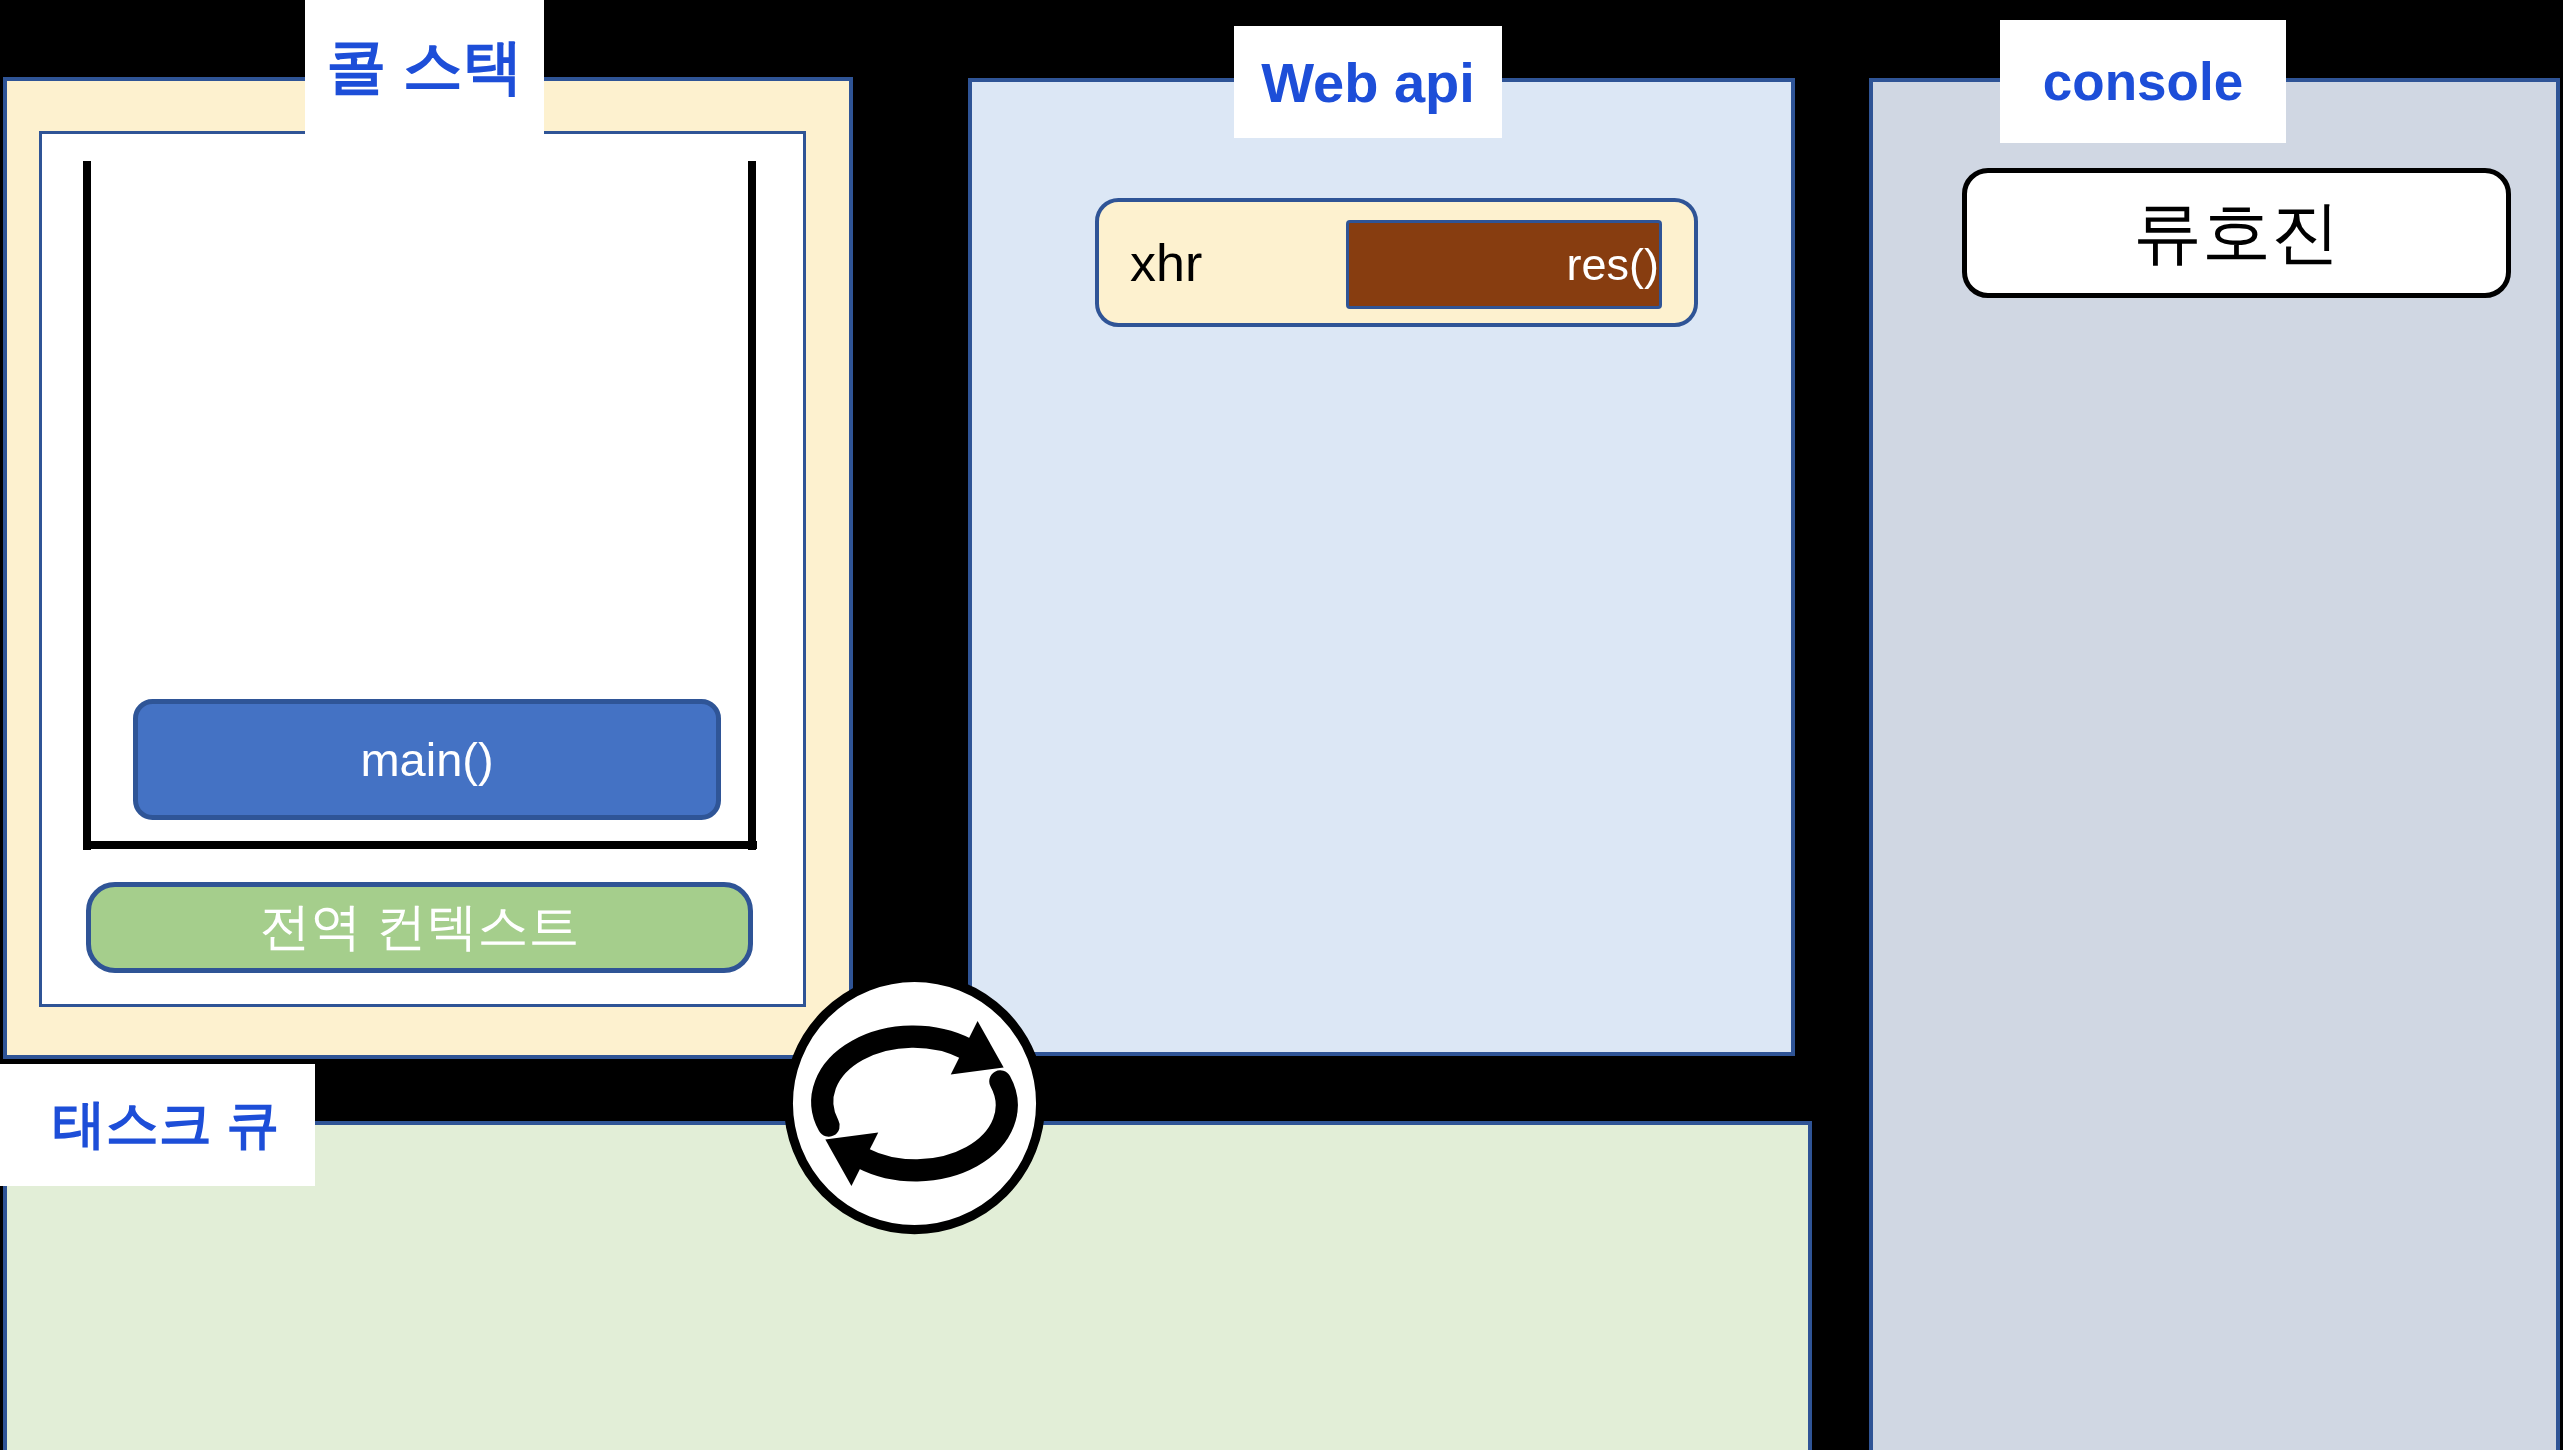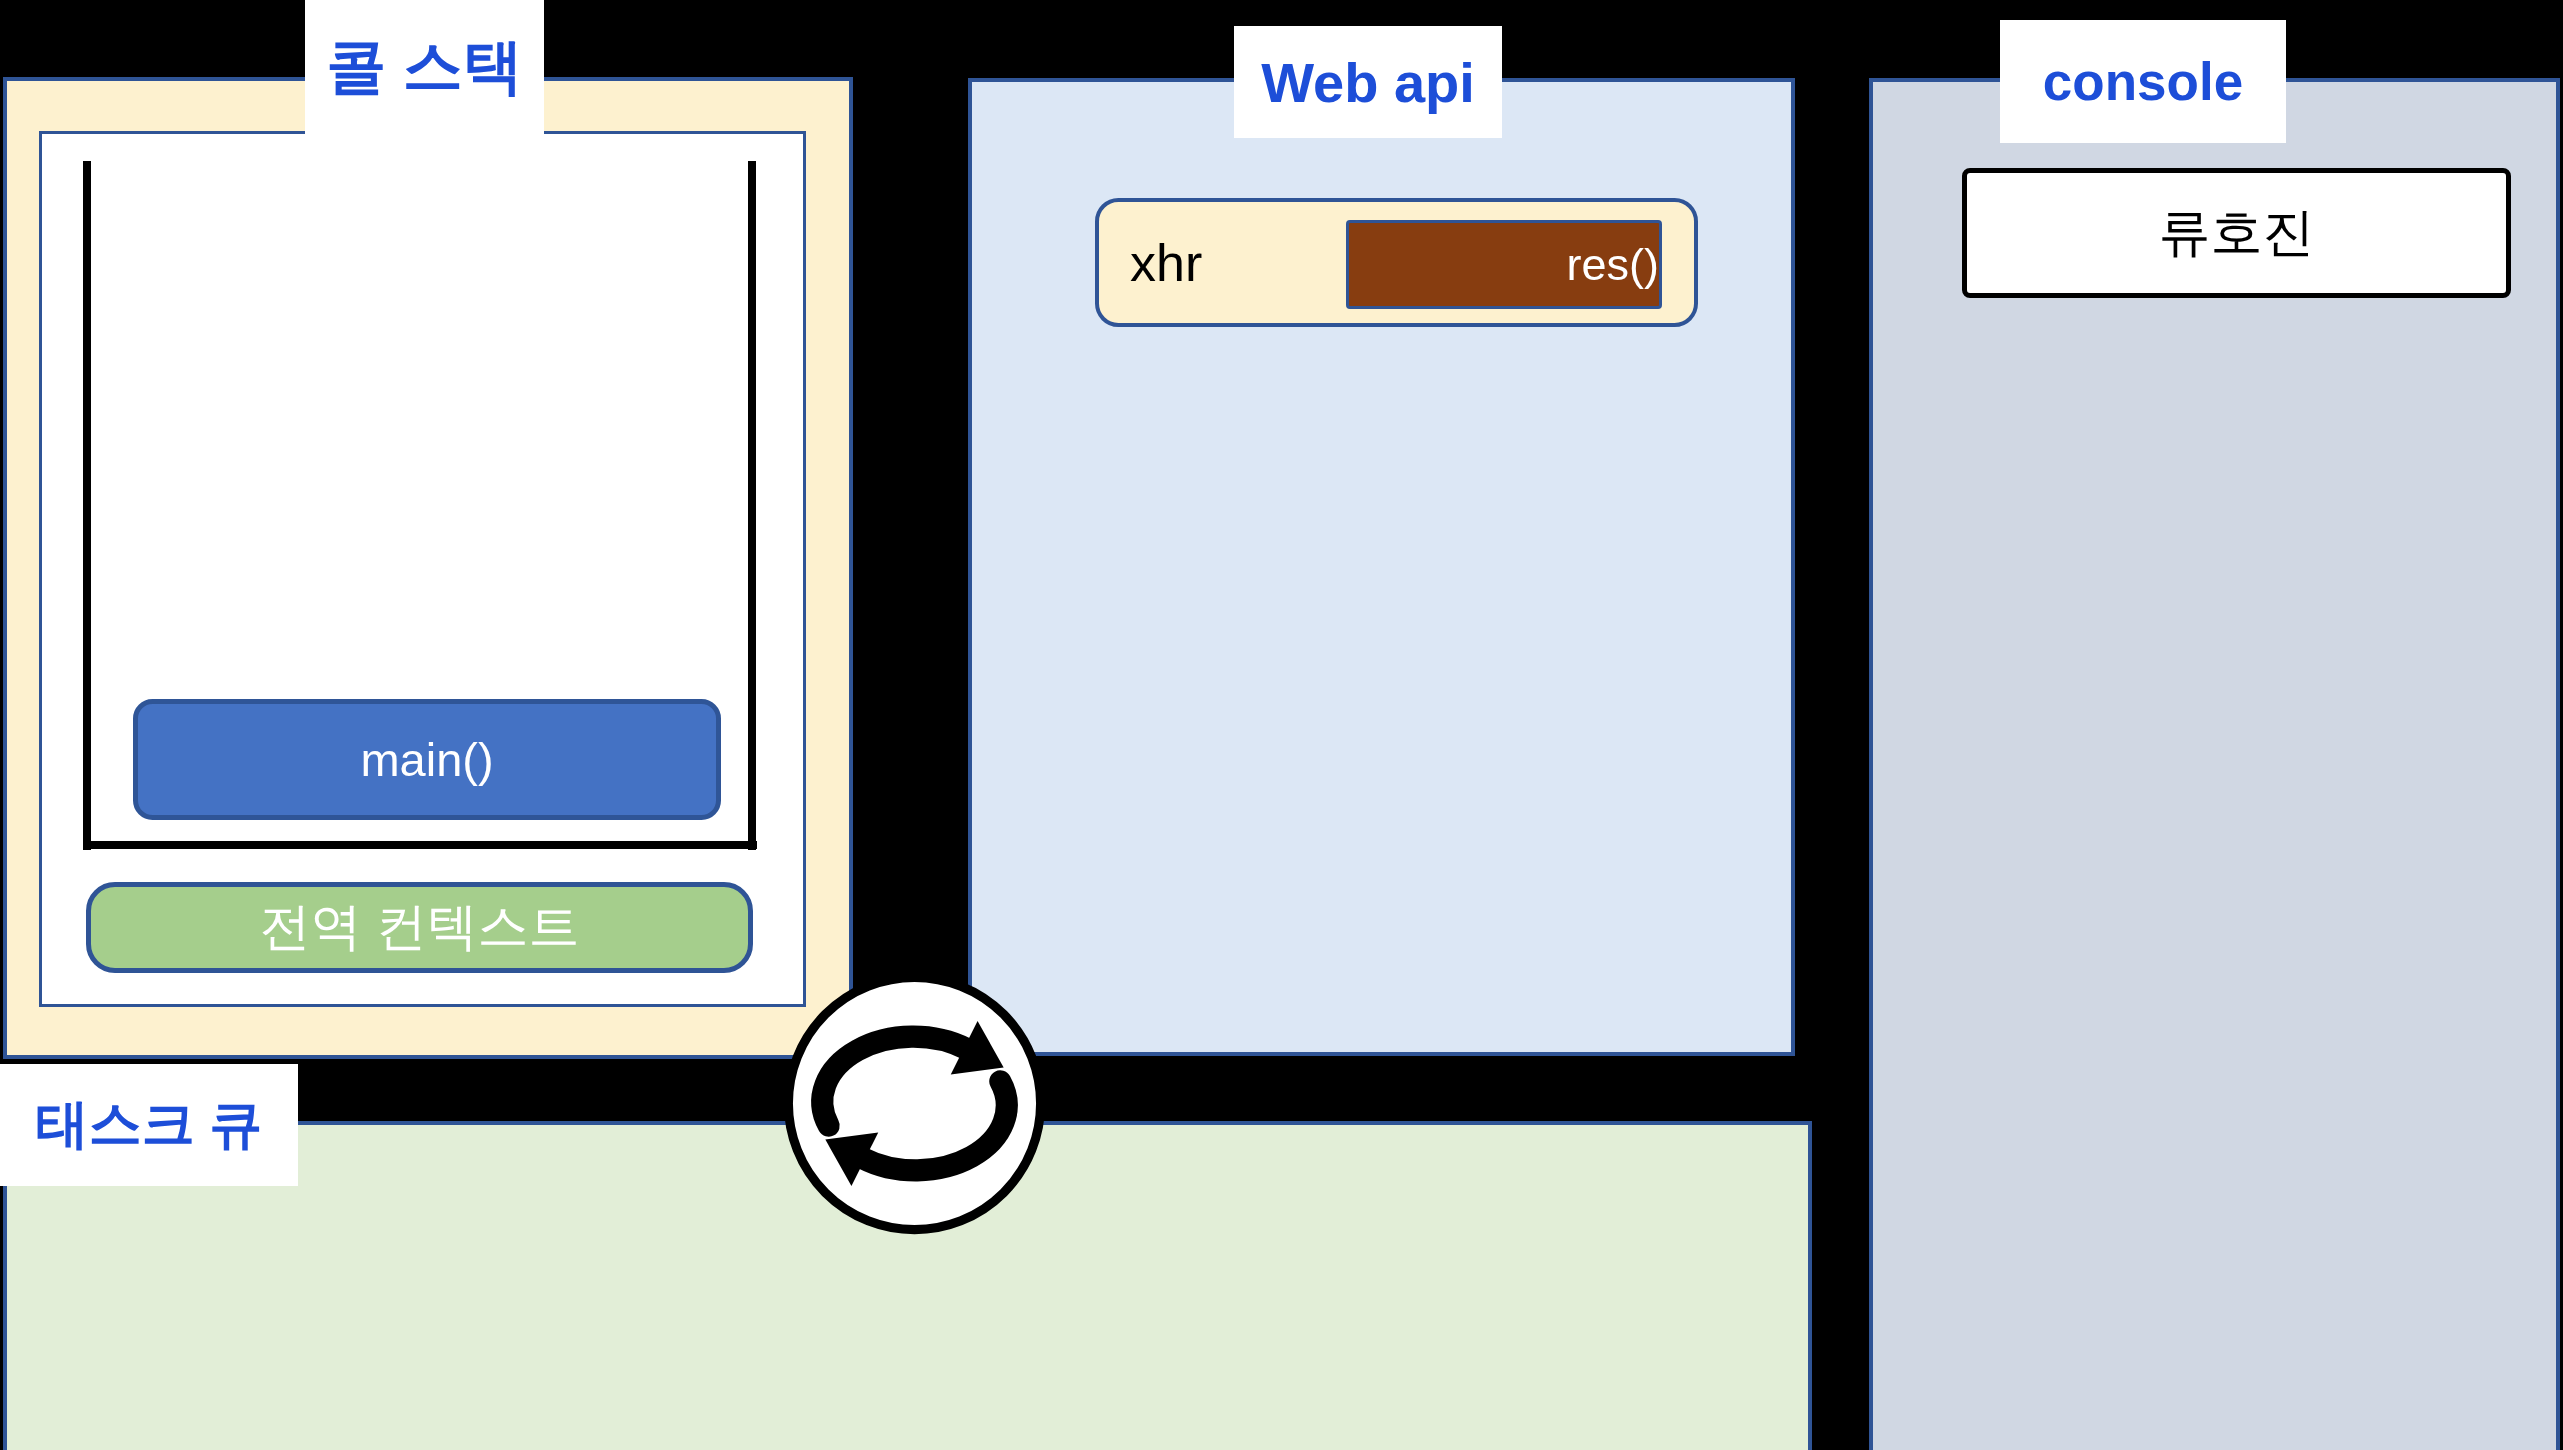--- a/index.html
+++ b/index.html
@@ -53,32 +53,32 @@
   }
   .xhr-label{color:#000;font-size:52px;margin-left:31px;}
   .res-box{
     position:absolute;left:1346px;top:220px;width:316px;height:89px;box-sizing:border-box;
     background:var(--brown);border:3.9px solid var(--blue-border);border-radius:3.9px;
     display:flex;align-items:center;justify-content:flex-end;color:#fff;font-size:45px;
   }
 
   .console-output{
     position:absolute;left:1962px;top:168px;width:549px;height:130px;box-sizing:border-box;
-    background:#fff;border:5.8px solid #000;border-radius:8px;
-    display:flex;align-items:center;justify-content:center;color:#000;font-size:52px;
+    background:#fff;border:5.8px solid #000;border-radius:26px;
+    display:flex;align-items:center;justify-content:center;color:#000;font-size:69px;
   }
 
   .plabel{
     position:absolute;background:#fff;color:#1d4ed8;font-weight:700;
     display:flex;align-items:center;justify-content:center;z-index:5;
   }
   .plabel-callstack{left:305px;top:0;width:239px;height:134px;font-size:60px;}
   .plabel-webapi{left:1234px;top:26px;width:268px;height:112px;font-size:56px;}
   .plabel-console{left:2000px;top:19.5px;width:286px;height:123px;font-size:53px;}
-  .plabel-taskqueue{left:0;top:1064px;width:298px;height:122px;font-size:53px;}
+  .plabel-taskqueue{left:0;top:1064px;width:298px;height:122px;font-size:53px;padding-left:17px;}
 
   .event-loop{position:absolute;left:778px;top:967px;width:273px;height:273px;z-index:6;}
 </style>
 </head>
 <body>
 
 <div id="canvas">
 
   <div class="panel panel-callstack"></div>
   <div class="inner-white"></div>

